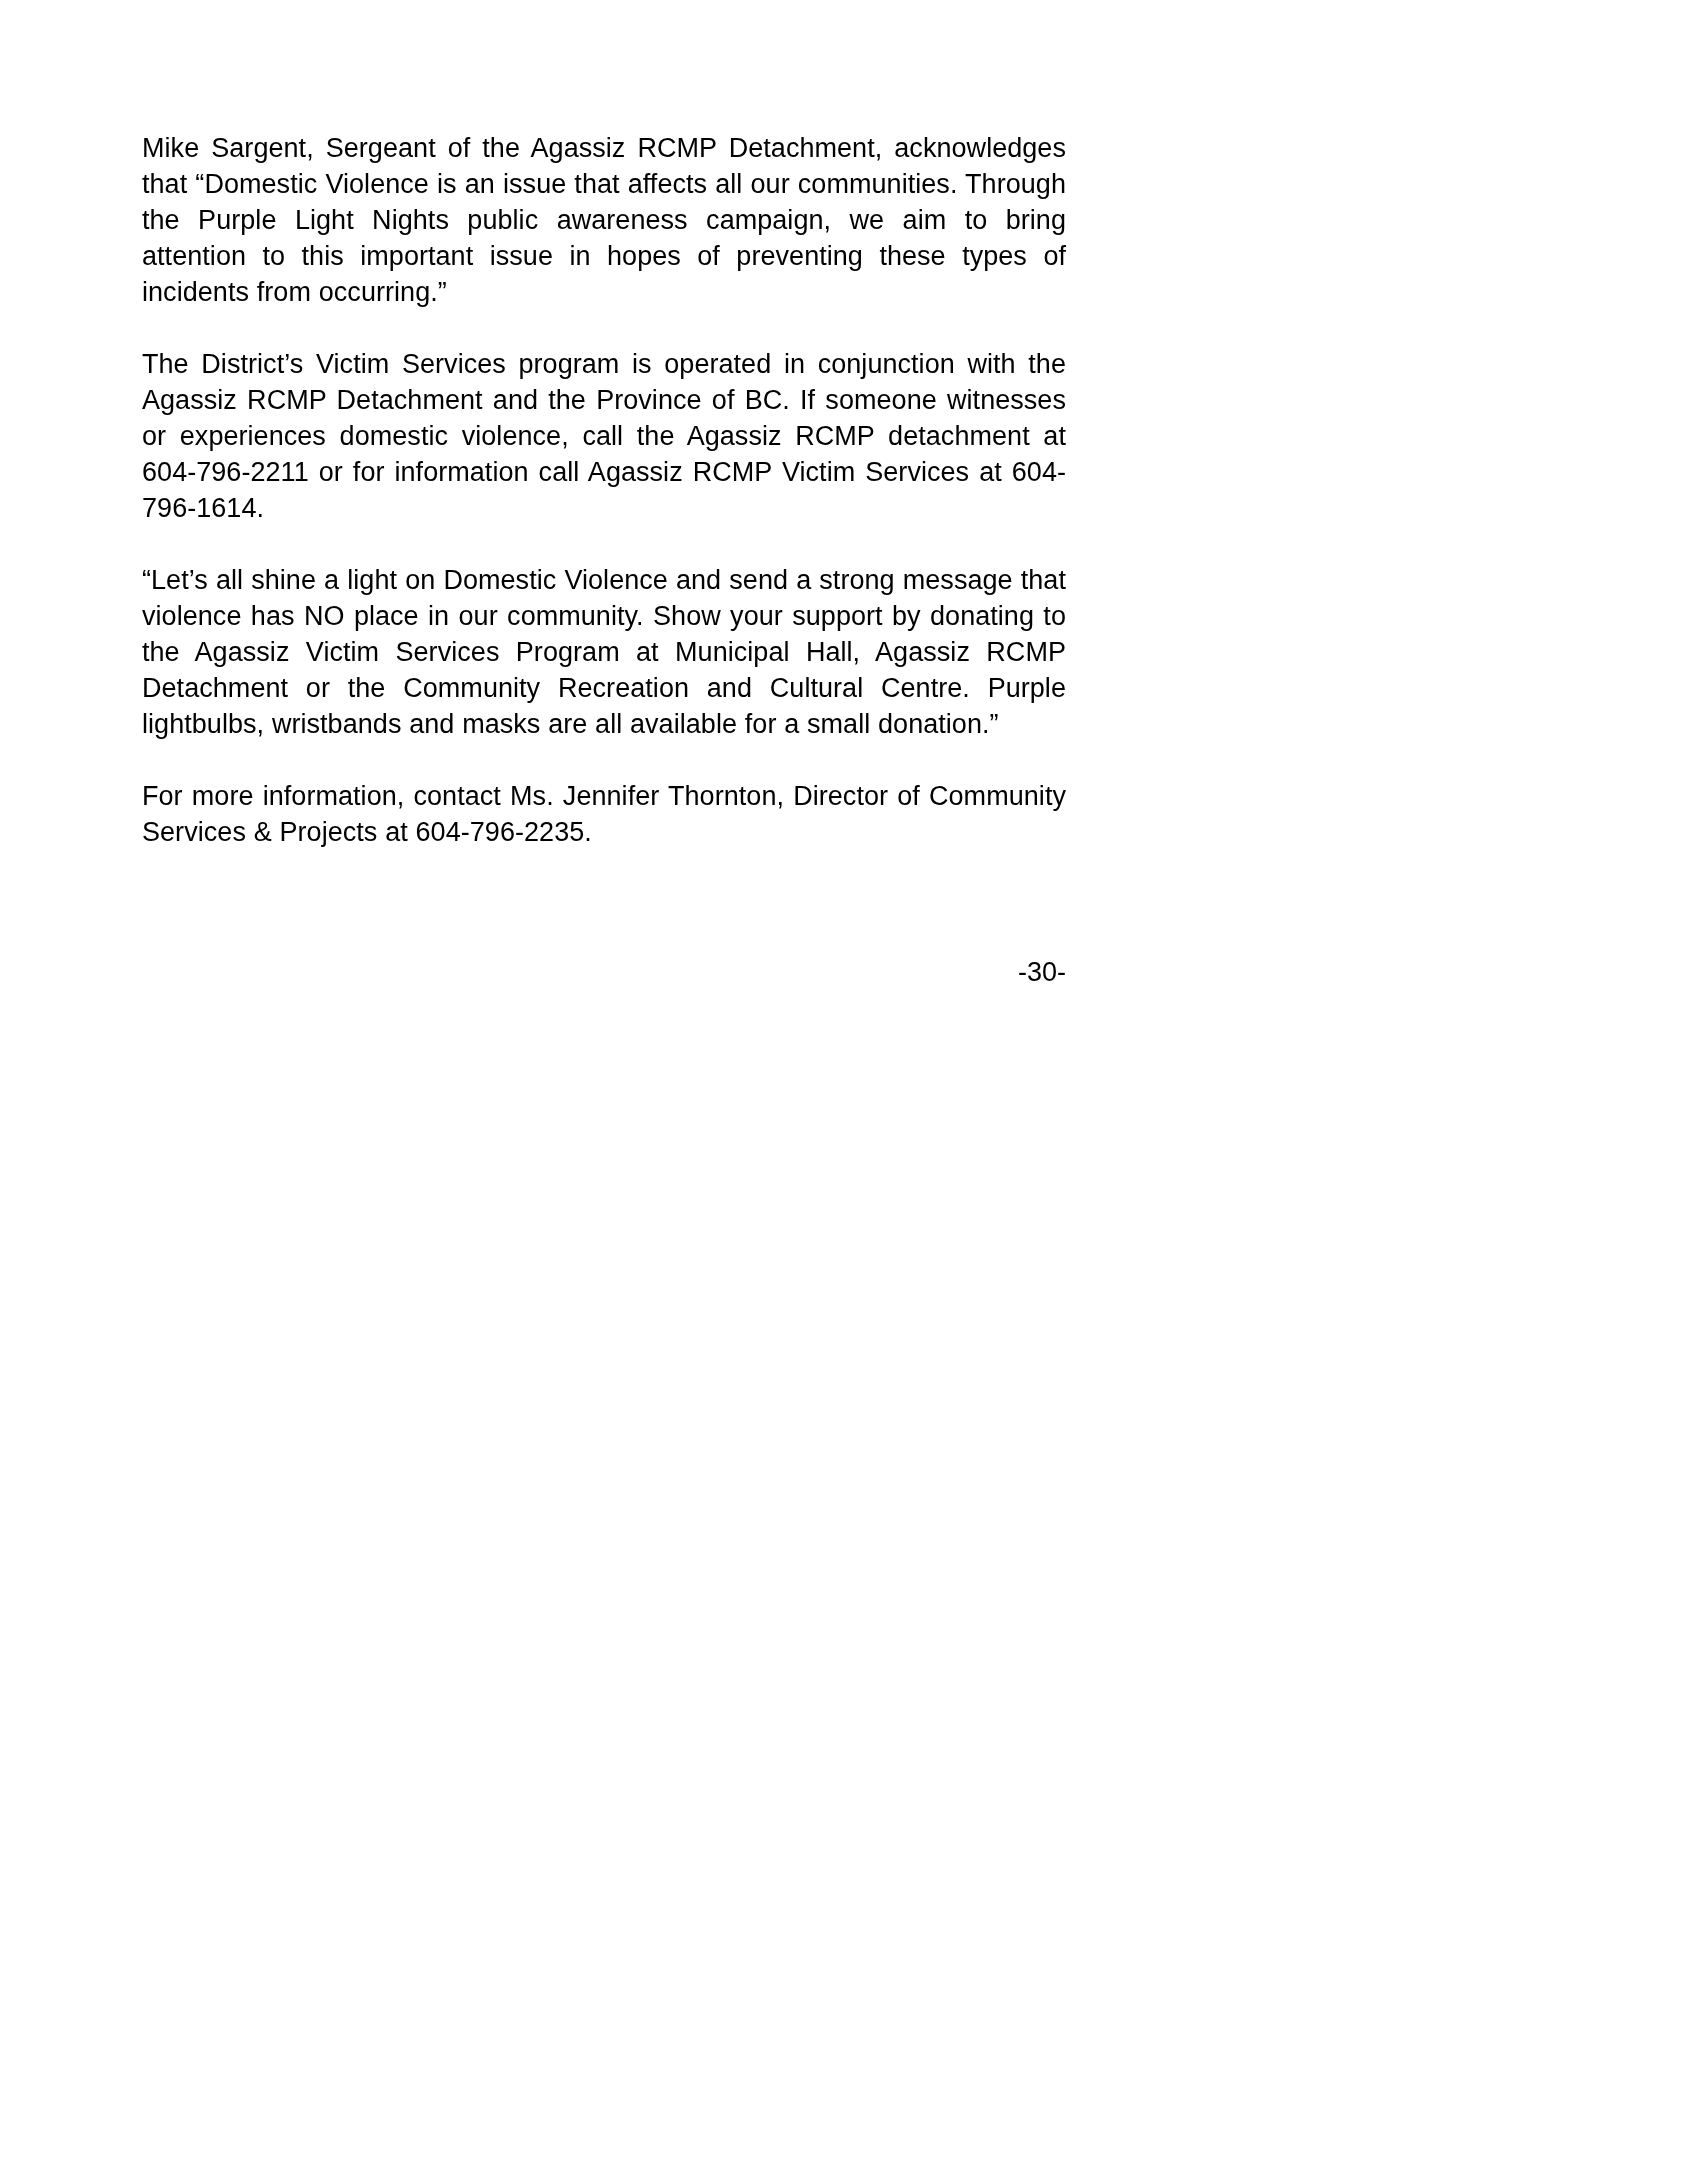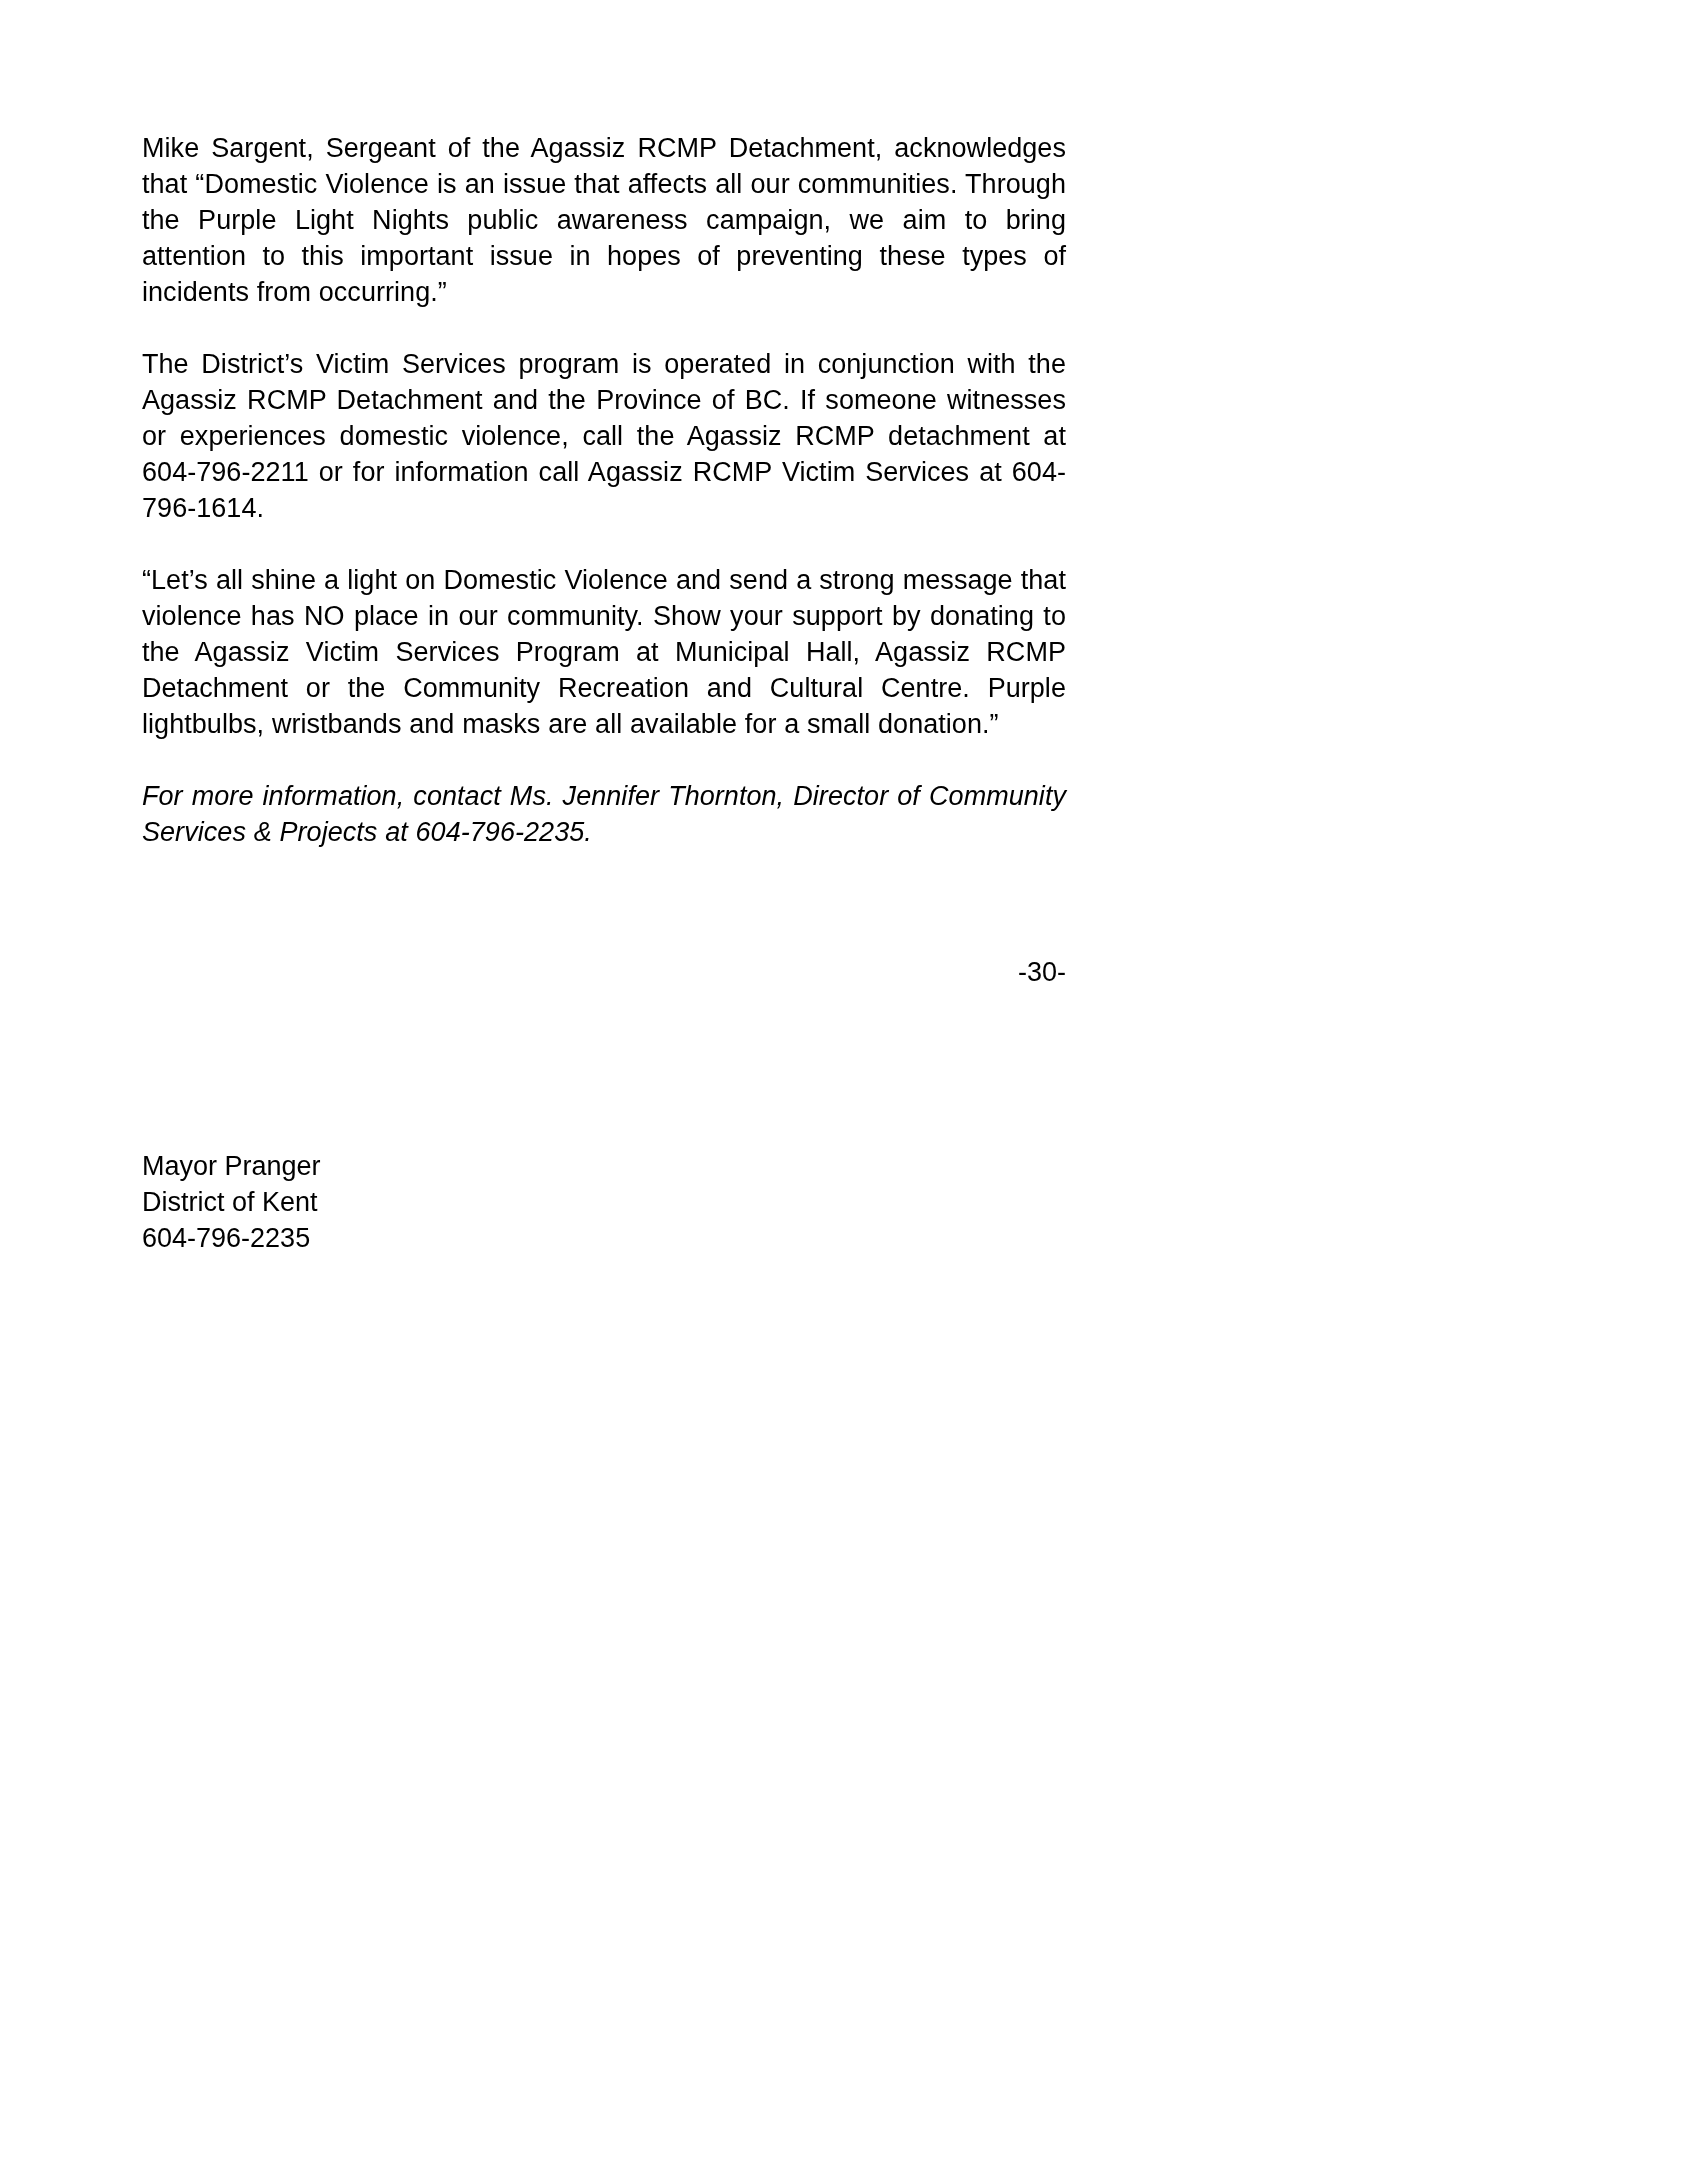--- a/index.html
+++ b/index.html
@@ -31,21 +31,20 @@
     font-size: 27px;
     line-height: 36px;
     text-align: justify;
     text-justify: inter-word;
     margin: 0 0 36px 0;
     letter-spacing: 0.05px;
     word-spacing: 0.2px;
   }
   .para:last-of-type {
     margin-bottom: 0;
-    font-style: italic;
   }
   .para-1 { margin-bottom: 36px; }
   .endmark {
     position: absolute;
     left: 142px;
     top: 954px;
     width: 924px;
     text-align: right;
     font-size: 27px;
     line-height: 36px;
@@ -74,20 +73,15 @@
 
     <p class="para">The District’s Victim Services program is operated in conjunction with the Agassiz RCMP Detachment and the Province of BC.  If someone witnesses or experiences domestic violence, call the Agassiz RCMP detachment at 604-796-2211 or for information call Agassiz RCMP Victim Services at 604-796-1614.</p>
 
     <p class="para">“Let’s all shine a light on Domestic Violence and send a strong message that violence has NO place in our community.  Show your support by donating to the Agassiz Victim Services Program at Municipal Hall, Agassiz RCMP Detachment or the Community Recreation and Cultural Centre.  Purple lightbulbs, wristbands and masks are all available for a small donation.”</p>
 
     <p class="para">For more information, contact Ms. Jennifer Thornton, Director of Community Services &amp; Projects at 604-796-2235.</p>
   </div>
 
   <div class="endmark">-30-</div>
 
-  <div class="signature">
-    <span class="sig-line">Mayor Pranger</span>
-    <span class="sig-line">District of Kent</span>
-    <span class="sig-line">604-796-2235</span>
-  </div>
 
 </div>
 
 
 </body></html>

